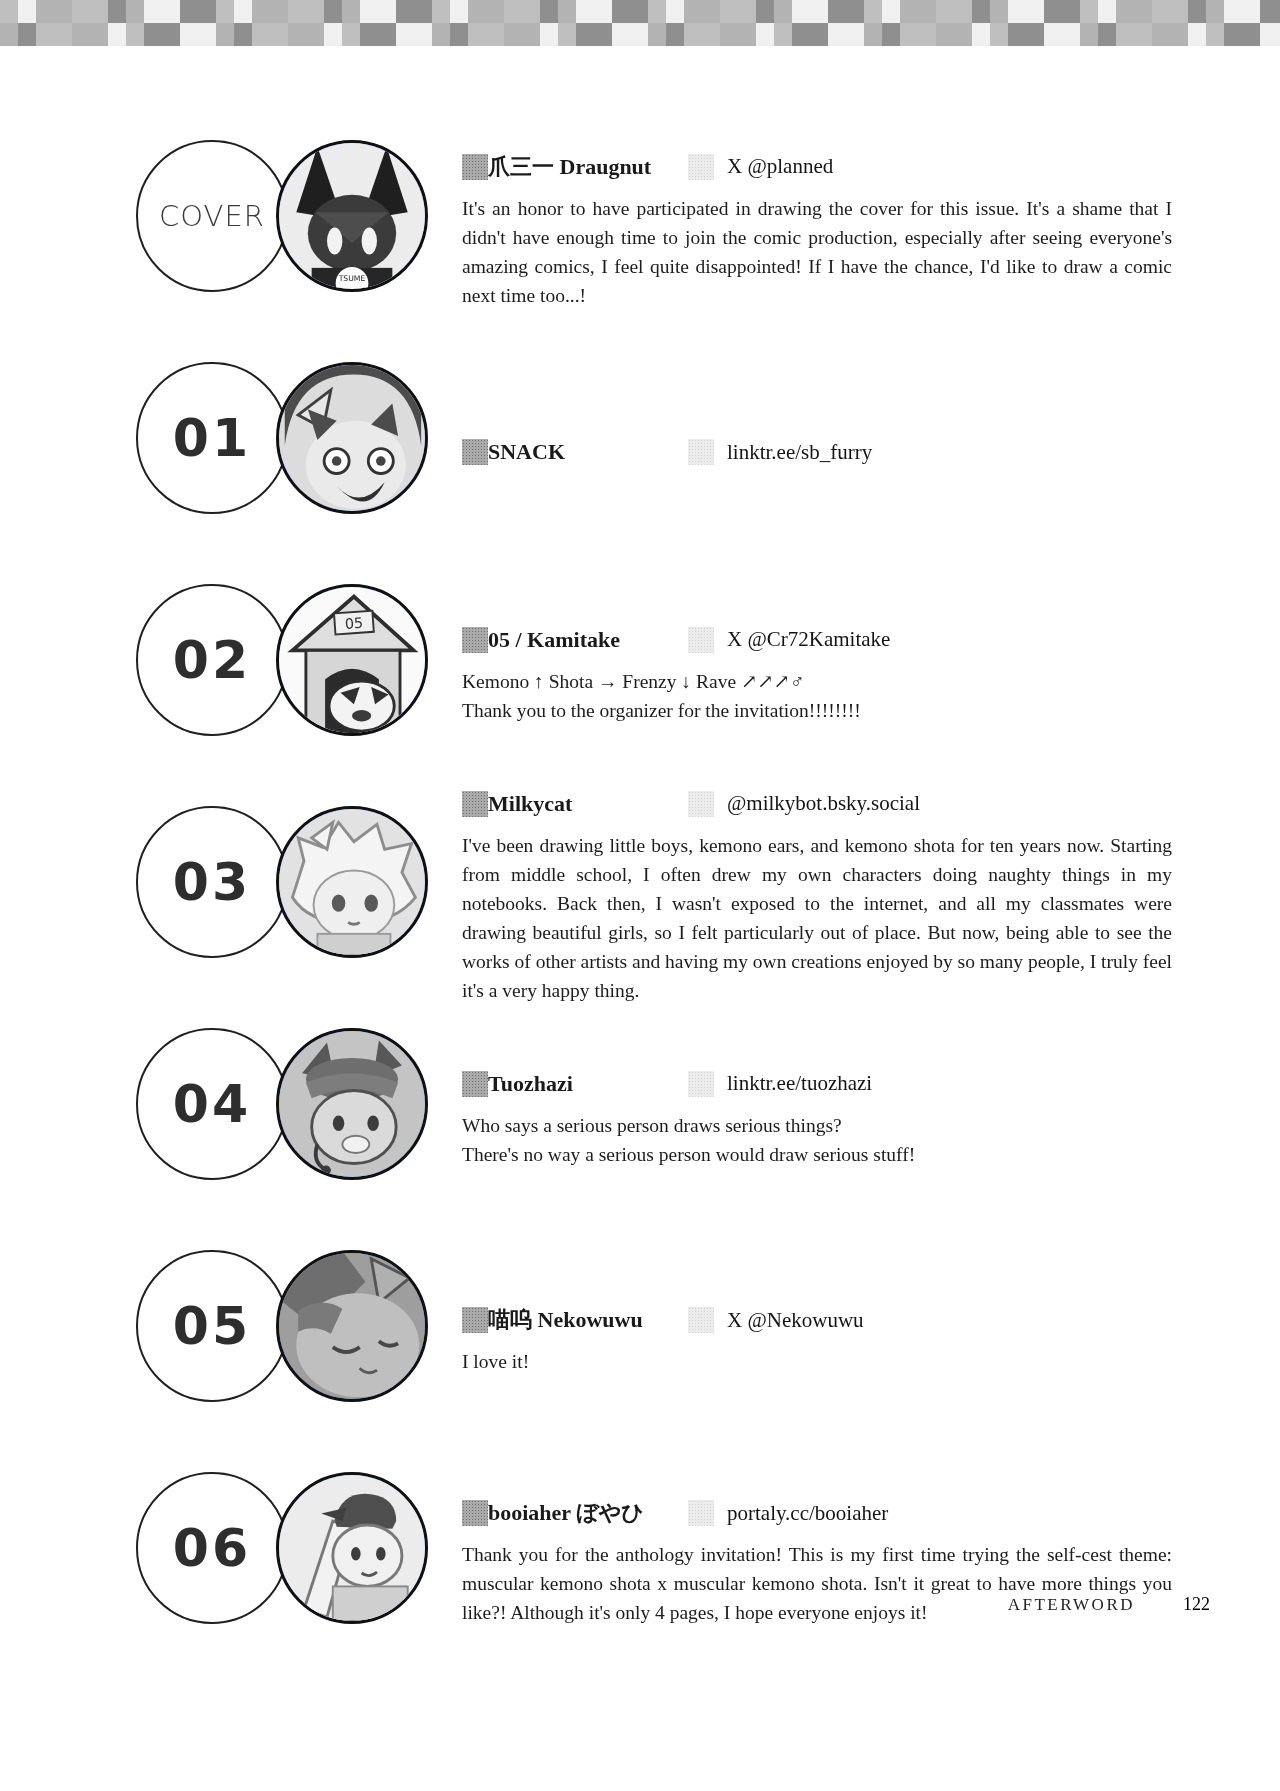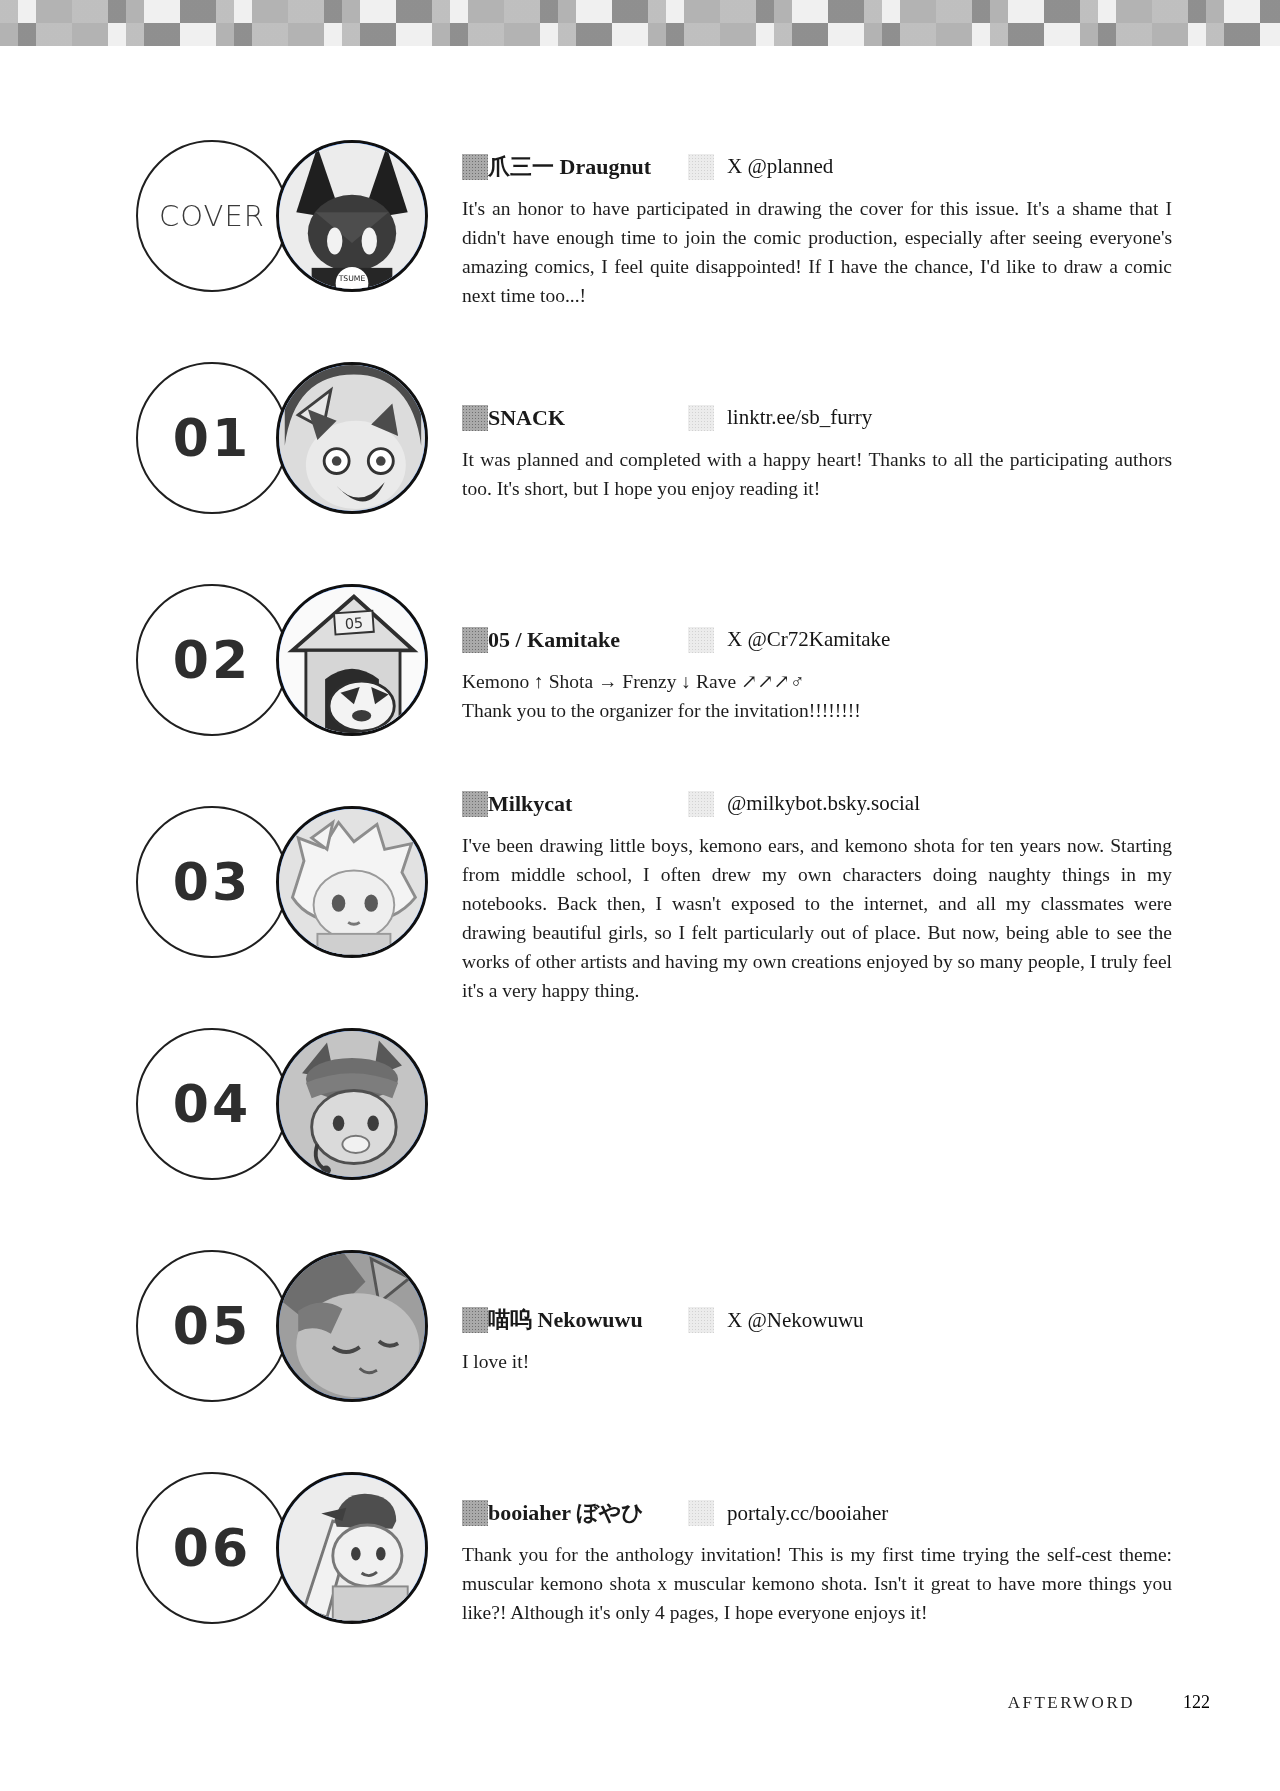--- a/index.html
+++ b/index.html
@@ -49,21 +49,21 @@
   .artist-name{font-weight:bold;font-size:22px;white-space:nowrap;}
   .artist-handle{font-size:21px;white-space:nowrap;color:#141414;}
   .comment{
     margin-top:11px;width:710px;
     font-size:19.5px;line-height:29px;
     text-align:justify;white-space:pre-line;
     font-family:"Liberation Serif","DejaVu Serif","DejaVu Sans",serif;
     color:#1c1c1c;
   }
   
-  .footer{position:absolute;top:1692px;right:70px;display:flex;align-items:baseline;}
+  .footer{position:absolute;top:1594px;right:70px;display:flex;align-items:baseline;}
   .footer-label{font-size:17px;letter-spacing:2.5px;color:#222;}
   .footer-page{font-size:18px;margin-left:48px;color:#000000;}
 </style>
 </head>
 <body>
 
 <div class="page">
 
   <div class="checker"></div>
 
@@ -125,21 +125,20 @@
         <div class="entry-header">
           <div class="name-group">
             <span class="chip chip-dark"></span>
             <span class="artist-name">SNACK</span>
           </div>
           <div class="handle-group">
             <span class="chip chip-light"></span>
             <span class="artist-handle">linktr.ee/sb_furry</span>
           </div>
         </div>
-        <div class="comment">It was planned and completed with a happy heart! Thanks to all the participating authors too. It's short, but I hope you enjoy reading it!</div>
       </div>
     </div>
 
     <div class="row">
       <div class="badge-circle num">
           <span>02</span>
         </div>
       <div class="avatar-circle">
         <svg viewBox="0 0 152 152">
           <rect width="152" height="152" fill="#fafafa"></rect>
@@ -213,20 +212,34 @@
           <ellipse cx="76" cy="50" rx="48" ry="22" fill="#6e6e6e"></ellipse>
           <path d="M28,54 Q76,34 124,54 L118,70 Q76,52 34,70 Z" fill="#7d7d7d"></path>
           <ellipse cx="78" cy="100" rx="44" ry="38" fill="#dadada" stroke="#4f4f4f" stroke-width="3"></ellipse>
           <ellipse cx="62" cy="96" rx="6" ry="8" fill="#3c3c3c"></ellipse>
           <ellipse cx="98" cy="96" rx="6" ry="8" fill="#3c3c3c"></ellipse>
           <ellipse cx="80" cy="118" rx="14" ry="9" fill="#f1f1f1" stroke="#777" stroke-width="2"></ellipse>
           <path d="M40,118 Q34,136 48,144" stroke="#3a3a3a" stroke-width="4" fill="none"></path>
           <circle cx="49" cy="145" r="5" fill="#3a3a3a"></circle>
         </svg>
       </div>
+      <div class="text-col">
+        <div class="entry-header">
+          <div class="name-group">
+            <span class="chip chip-dark"></span>
+            <span class="artist-name">Tuozhazi</span>
+          </div>
+          <div class="handle-group">
+            <span class="chip chip-light"></span>
+            <span class="artist-handle">linktr.ee/tuozhazi</span>
+          </div>
+        </div>
+        <div class="comment">Who says a serious person draws serious things?
+There's no way a serious person would draw serious stuff!</div>
+      </div>
     </div>
 
     <div class="row">
       <div class="badge-circle num">
           <span>05</span>
         </div>
       <div class="avatar-circle">
         <svg viewBox="0 0 152 152">
           <rect width="152" height="152" fill="#9e9e9e"></rect>
           <path d="M-10,40 L60,-10 L90,30 L40,80 Z" fill="#6e6e6e"></path>

